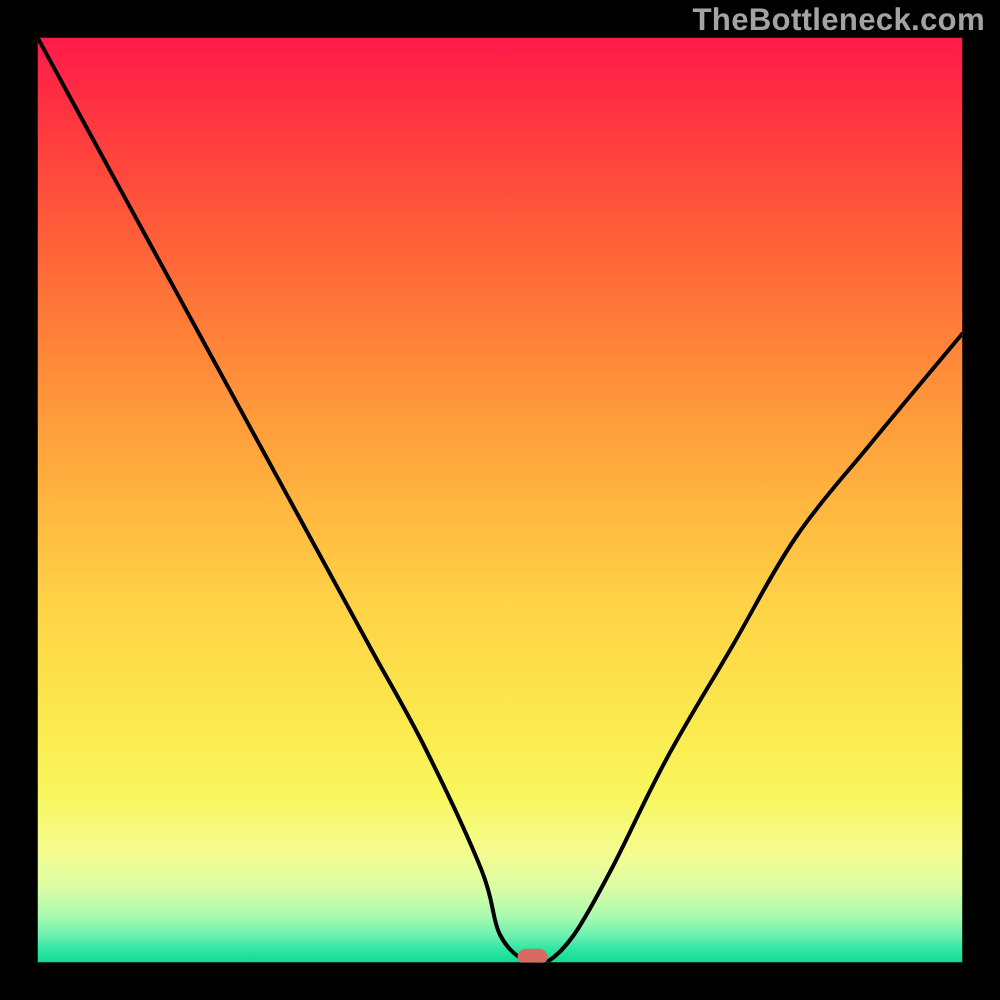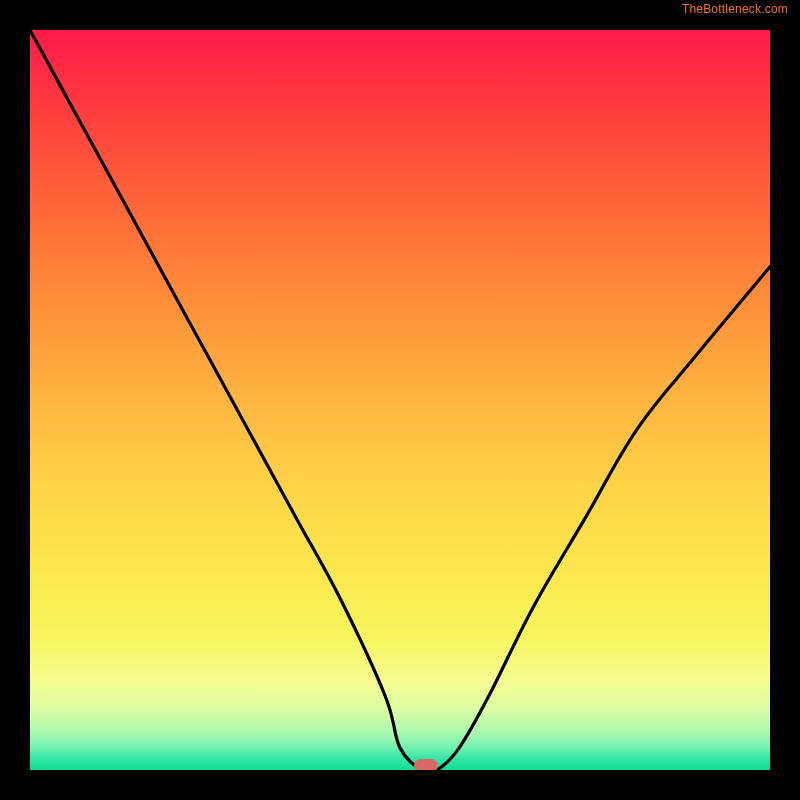--- a/index.html
+++ b/index.html
@@ -14,23 +14,23 @@
   .frame {
     position: relative;
     width: 800px;
     height: 800px;
     background: #000;
   }
   .watermark {
     position: absolute;
     top: 2px;
     right: 12px;
-    color: #f97316;
-    font-size: 12px;
-    font-weight: 400;
+    color: #a3a3a3;
+    font-size: 25px;
+    font-weight: 700;
     letter-spacing: 0.2px;
   }
   .plot-area {
     position: absolute;
     left: 30px;
     top: 30px;
     width: 740px;
     height: 740px;
     overflow: hidden;
   }

